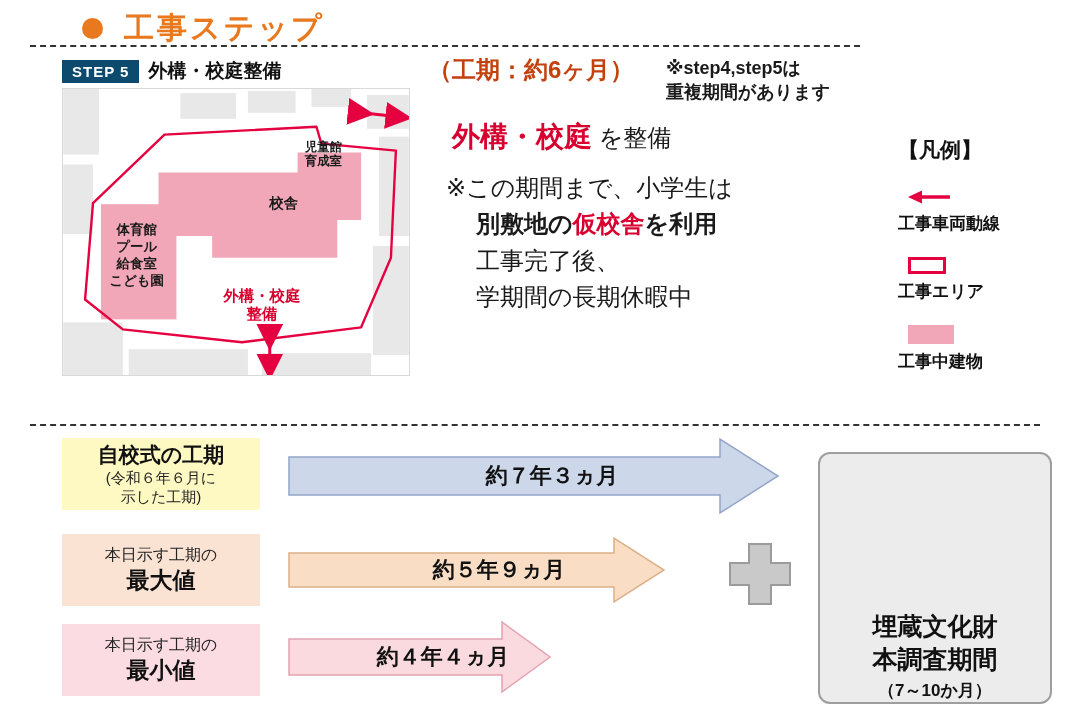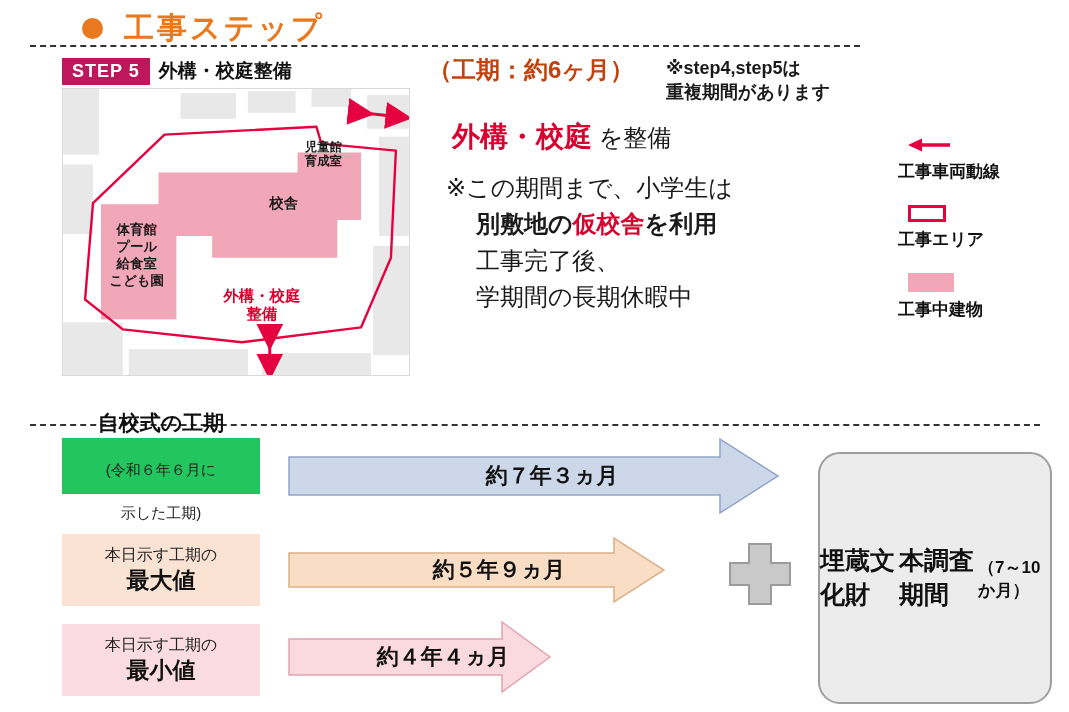--- a/index.html
+++ b/index.html
@@ -9,21 +9,21 @@
   
   .sec-header { position:absolute; display:flex; align-items:center; gap:21px; }
   .bullet { width:21px; height:21px; border-radius:50%; background:#e8791e; display:inline-block; flex:none; }
   .title-orange { color:#e8791e; font-size:30px; font-weight:bold; letter-spacing:3px; }
   .title-black { color:#1a1a1a; font-size:27px; font-weight:bold; letter-spacing:2px; }
   .dash { position:absolute; border-top:2px dashed #333; height:0; }
 
   
   .step-panel { position:absolute; left:62px; top:56px; width:348px; }
   .step-header { display:flex; align-items:center; gap:9px; height:30px; }
-  .step-badge { background:#be185d; color:#ffffff; font-weight:bold; font-size:18px; padding:3px 10px; letter-spacing:1px; }
+  .step-badge { background:#0c4a6e; color:#ffffff; font-weight:bold; font-size:15px; padding:3px 10px; letter-spacing:1px; }
   .step-title { font-weight:bold; font-size:19px; color:#111; }
   .map-svg { display:block; margin-top:2px; border:1px solid #d9d9d9; background:#ffffff; }
   .map-label { font-weight:bold; fill:#1a1a1a; }
 
   
   .period { position:absolute; left:428px; top:54px; color:#c2410c; font-size:24px; font-weight:bold; }
   .note { position:absolute; left:666px; top:56px; font-size:18px; font-weight:600; color:#1a1a1a; line-height:1.35; }
   .headline { position:absolute; left:452px; top:118px; font-size:24px; color:#1a1a1a; }
   .headline .red-big { color:#d7002f; font-weight:bold; font-size:28px; }
   .bodytext { position:absolute; left:446px; top:170px; font-size:24px; color:#1a1a1a; line-height:1.52; }
@@ -36,32 +36,32 @@
   .legend { position:absolute; left:898px; top:136px; width:160px; }
   .legend-title { font-size:21px; font-weight:bold; color:#111; margin-bottom:24px; }
   .legend-item { margin-bottom:22px; }
   .legend-icon { display:block; margin:0 0 6px 10px; }
   .legend-rect-outline { width:38px; height:17px; border:3px solid #e50040; background:#ffffff; }
   .legend-rect-fill { width:46px; height:19px; background:#f2a7b8; }
   .legend-label { font-size:17px; font-weight:bold; color:#111; }
 
   
   .row-label { position:absolute; left:62px; width:198px; display:flex; flex-direction:column; align-items:center; justify-content:center; text-align:center; }
-  .row1-box { top:438px; height:56px; background:#22c55e;gap:24px; }
+  .row1-box { top:438px; height:72px; background:#fef9c3; }
   .row2-box { top:534px; height:72px; background:#fbe3d3; }
   .row3-box { top:624px; height:72px; background:#fbdce2; }
   .lbl-big { font-size:21px; font-weight:bold; color:#111; }
   .lbl-big2 { font-size:23px; font-weight:bold; color:#111; }
   .lbl-small { font-size:15px; color:#222; line-height:1.25; }
   .arrow-svg { position:absolute; }
   .arrow-text { position:absolute; display:flex; align-items:center; justify-content:center; font-size:22px; font-weight:bold; color:#111;margin-left:48px; }
 
   
   .plus-svg { position:absolute; left:728px; top:542px; }
-  .survey-box { position:absolute; left:818px; top:452px; width:234px; height:252px; background:#ececec; border:2px solid #9e9e9e; border-radius:22px; display:flex; align-items:center; justify-content:flex-end; }
+  .survey-box { position:absolute; left:818px; top:452px; width:234px; height:252px; background:#ececec; border:2px solid #9e9e9e; border-radius:12px; display:flex; flex-direction:column; align-items:center; justify-content:flex-end; }
   .survey-line { font-size:25px; font-weight:bold; color:#111; line-height:1.35; }
   .survey-sub { font-size:17px; font-weight:bold; color:#111; margin-top:2px; }
 </style>
 </head>
 <body>
 
 <div class="canvas">
 
   <div class="sec-header" style="left:82px; top:8px;">
     <span class="bullet"></span>
@@ -128,20 +128,21 @@
   </div>
 
   <div class="bodytext">
     <div>※この期間まで、小学生は</div>
     <div class="indent b"><span>別敷地の</span><span class="red-bold">仮校舎</span><span>を利用</span></div>
     <div class="indent">工事完了後、</div>
     <div class="indent">学期間の長期休暇中</div>
   </div>
 
   <div class="legend">
+    <div class="legend-title">【凡例】</div>
     <div class="legend-item">
       <svg class="legend-icon" width="46" height="18">
         <line x1="42" y1="9" x2="12" y2="9" stroke="#e50040" stroke-width="3.5"></line>
         <polygon points="0,9 14,2.5 14,15.5" fill="#e50040"></polygon>
       </svg>
       <div class="legend-label">工事車両動線</div>
     </div>
     <div class="legend-item">
       <div class="legend-rect-outline legend-icon"></div>
       <div class="legend-label">工事エリア</div>

